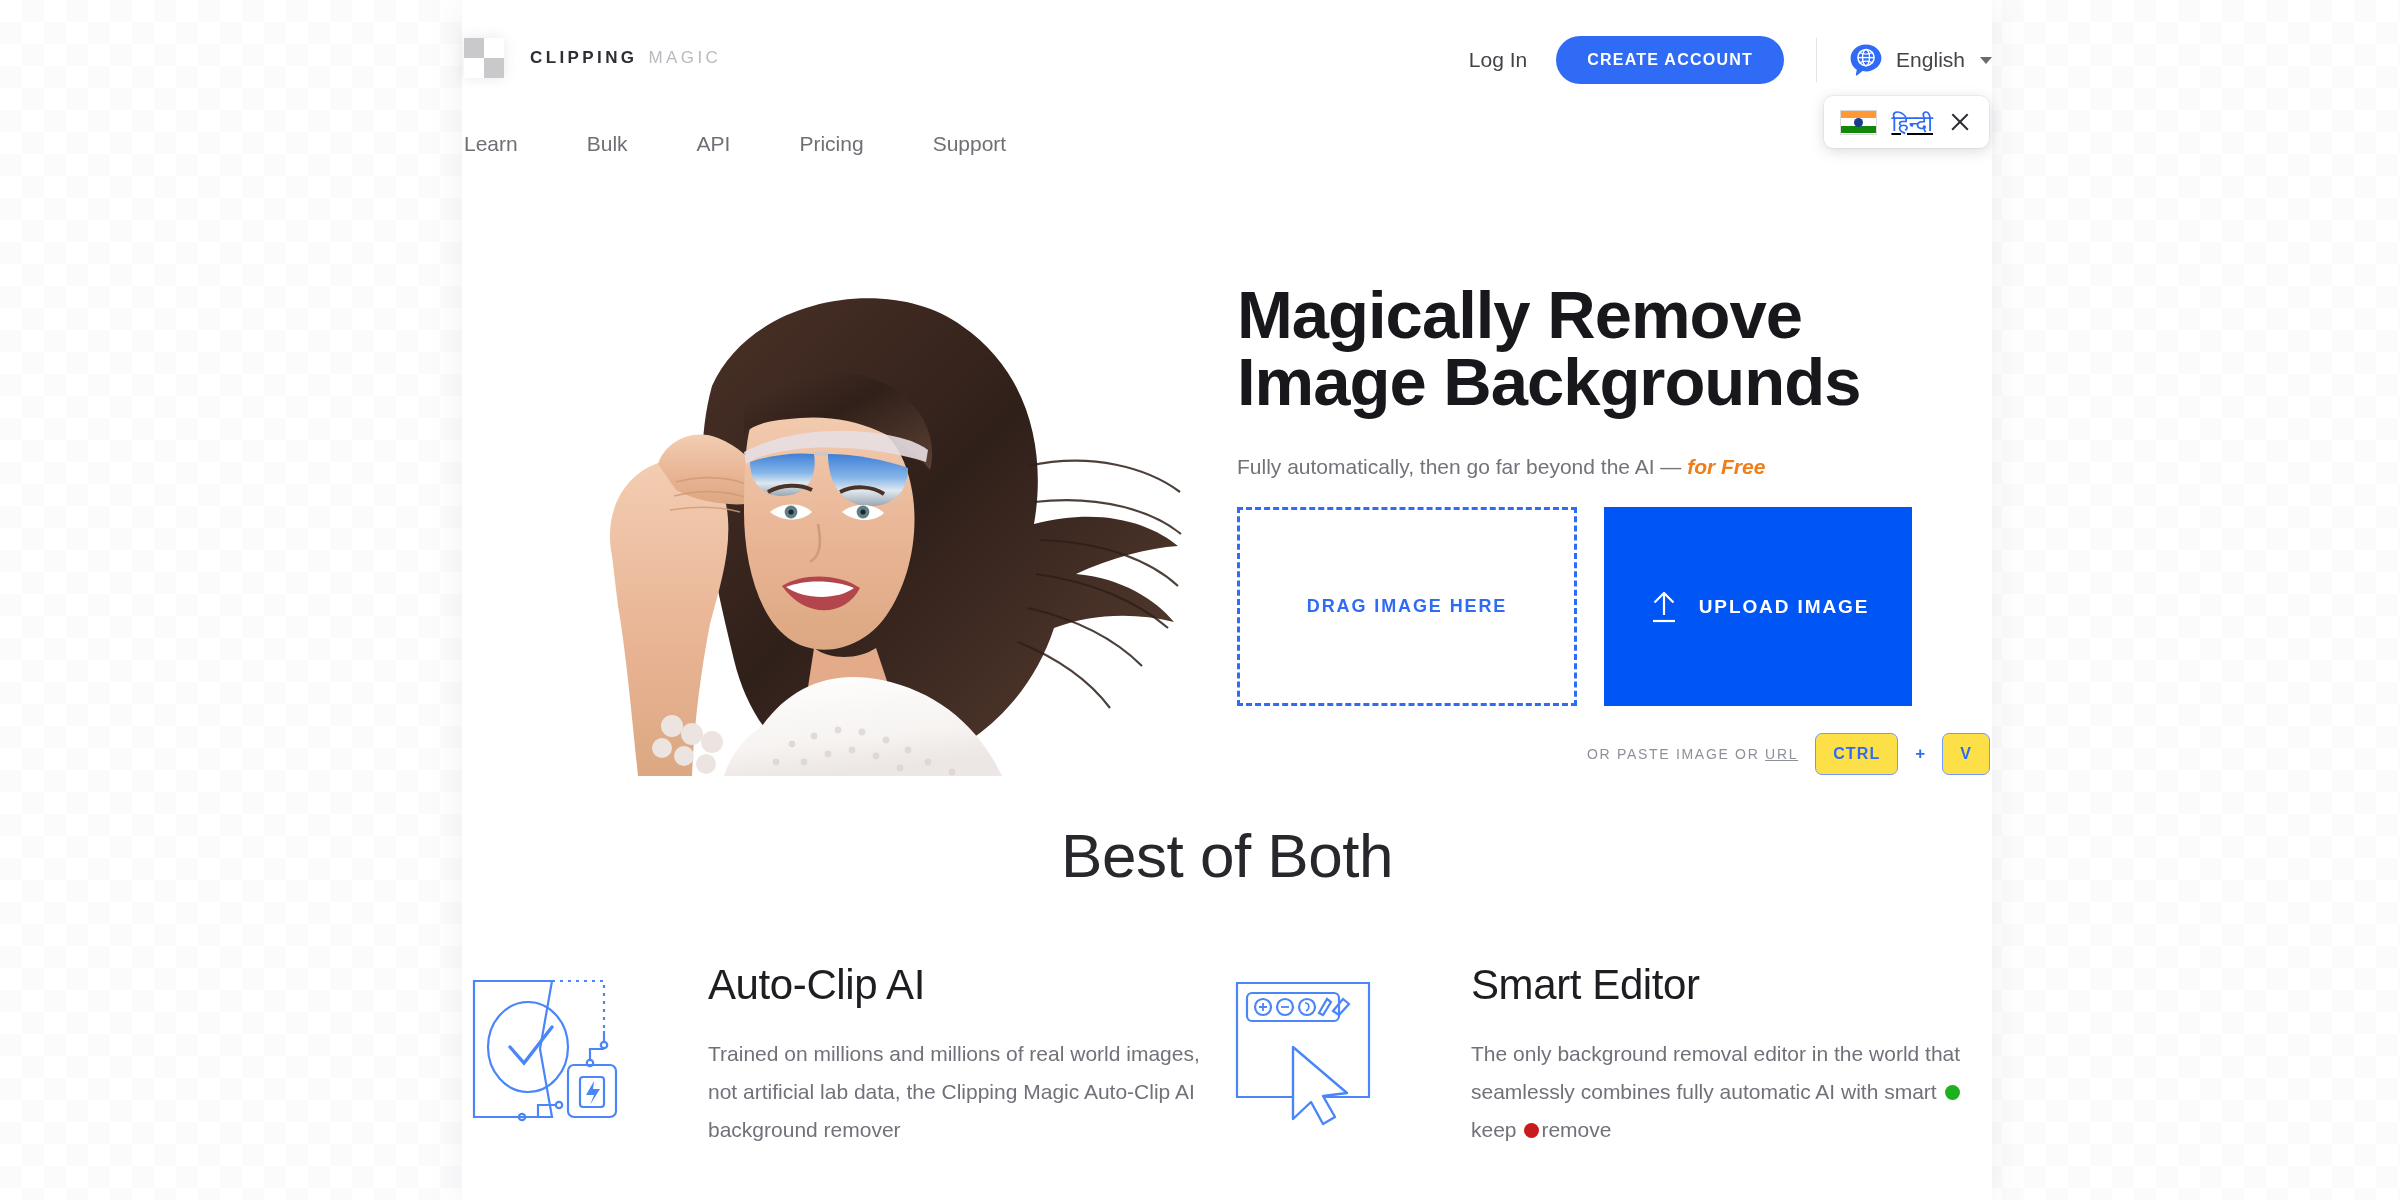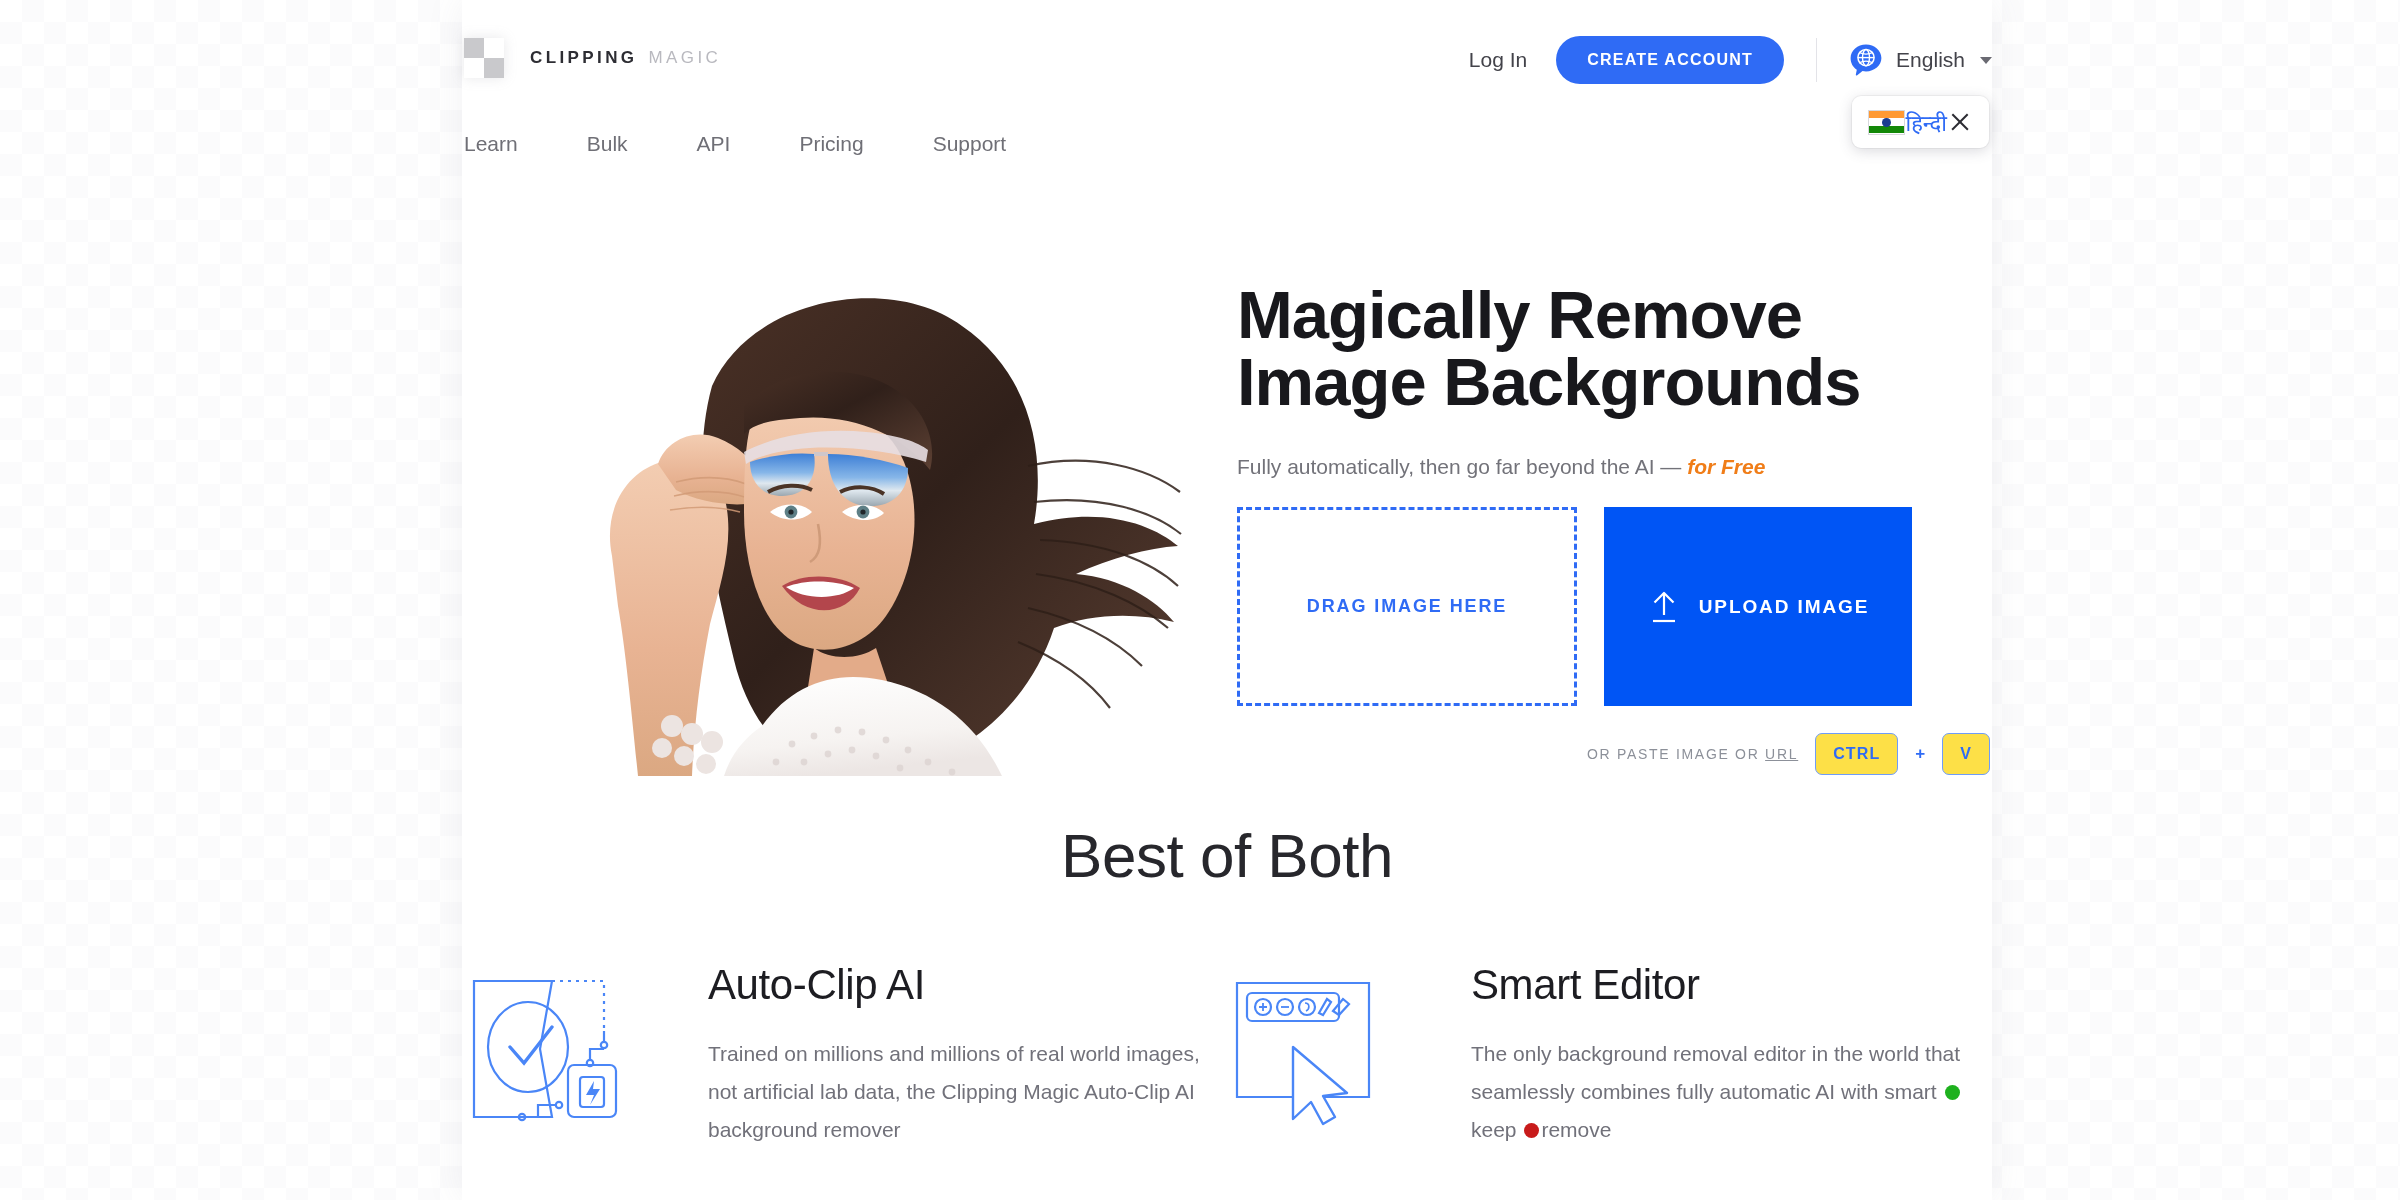--- a/index.html
+++ b/index.html
@@ -154,24 +154,26 @@
     margin-left: 2px;
   }
 
   
   .lang-suggest {
     position: absolute;
     right: 3px;
     top: 96px;
     display: flex;
     align-items: center;
+    gap: 14px;
     background: #ffffff;
     border-radius: 9px;
     padding: 11px 16px;
     box-shadow: 0 3px 14px rgba(70,70,90,.20), 0 0 0 1px rgba(0,0,0,.045);
+    text-decoration: underline;
   }
   .flag-in {
     width: 37px; height: 25px;
     position: relative;
     border: 1px solid #d8d8dd;
     overflow: hidden;
     flex: 0 0 auto;
   }
   .flag-in .band { position: absolute; left: 0; width: 100%; height: 33.34%; }
   .flag-in .saffron { top: 0;      background: #ff9933; }

